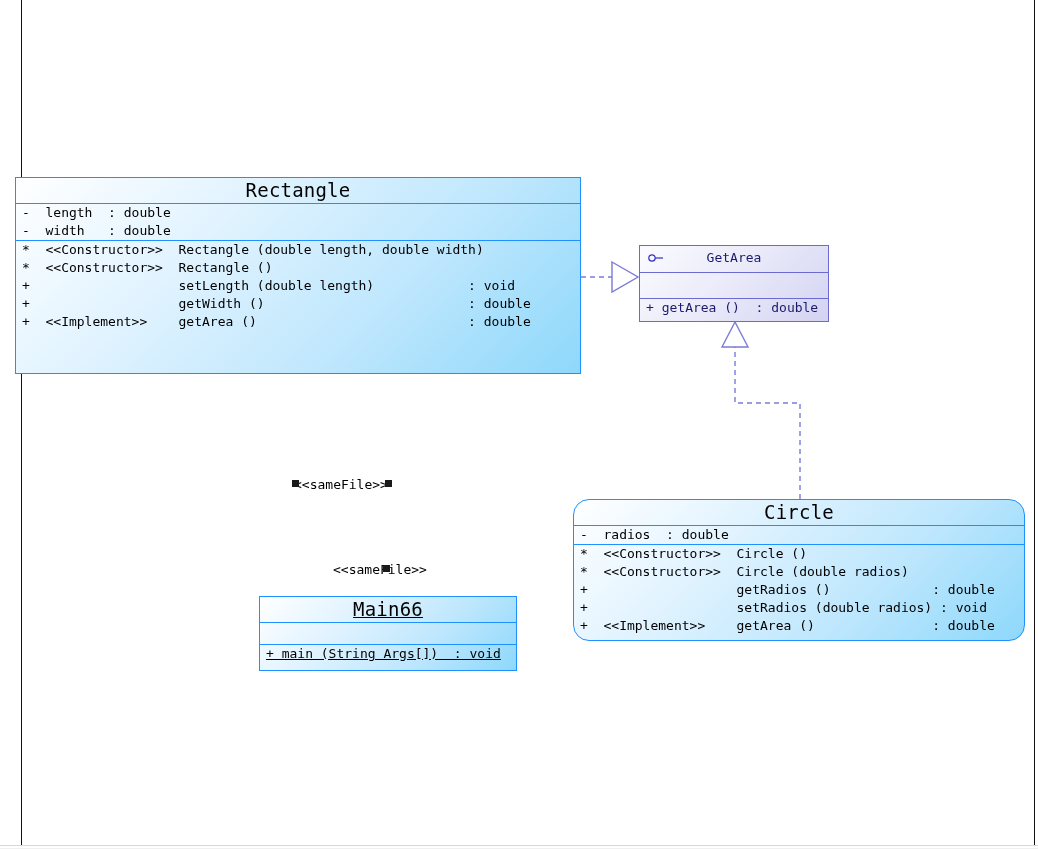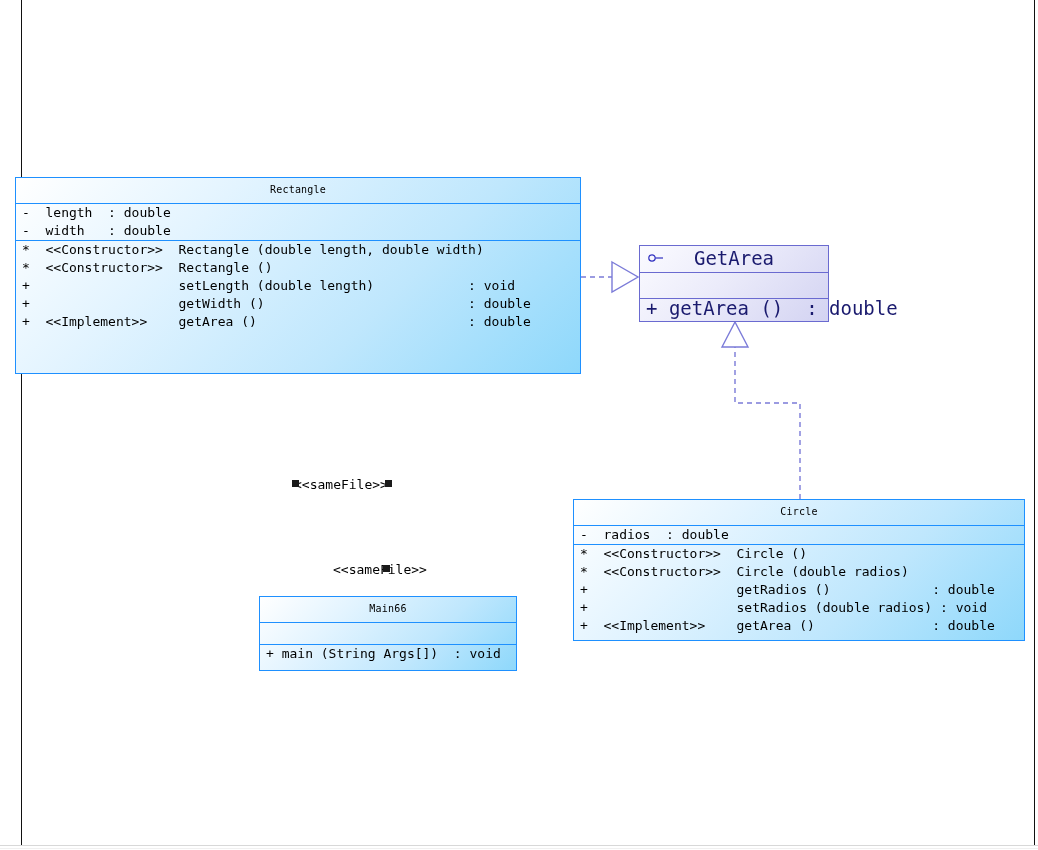--- a/index.html
+++ b/index.html
@@ -52,39 +52,39 @@
   }
   .uml-class .sec {
     box-sizing: border-box;
     border-bottom: 1px solid #1e90ff;
     padding: 0;
   }
   .uml-class .sec:last-child { border-bottom: none; }
   .uml-class .cls-name {
     text-align: center;
     padding: 3px 0 4px 0;
-    font-size: 10px;
+    font-size: 19px;
     letter-spacing: 0.2px;
   }
   .uml-class .row {
     white-space: pre;
     padding-left: 6px;
     height: 18px;
     overflow: hidden;
   }
   .empty-sec { height: 22px; }
 
   
   .uml-iface {
     position: absolute;
     box-sizing: border-box;
     border: 1px solid #6a6ad0;
     background: linear-gradient(135deg, #fbfbff 0%, #ebebfa 45%, #d3d3f2 100%);
     color: #1a1a6e;
-    font-size: 19px;
+    font-size: 13px;
     line-height: 18px;
   }
   .uml-iface .sec {
     box-sizing: border-box;
     border-bottom: 1px solid #6a6ad0;
   }
   .uml-iface .sec:last-child { border-bottom: none; }
   .uml-iface .cls-name {
     text-align: center;
     padding: 3px 0 4px 0;
@@ -192,37 +192,37 @@
         <line x1="7.4" y1="5" x2="15" y2="5" stroke="#3030c0" stroke-width="1.2"></line>
       </svg>
       <div class="cls-name">GetArea</div>
     </div>
     <div class="sec empty-sec" style="height:26px;"></div>
     <div class="sec">
       <div class="row">+ getArea ()  : double</div>
     </div>
   </div>
 
-  <div class="uml-class" style="left:573px; top:499px; width:452px; height:142px;">
+  <div class="uml-class" style="left:573px; top:499px; width:452px; height:142px;border-radius:16px;">
     <div class="sec">
       <div class="cls-name">Circle</div>
     </div>
     <div class="sec">
       <div class="row">-  radios  : double</div>
     </div>
     <div class="sec">
       <div class="row">*  &lt;&lt;Constructor&gt;&gt;  Circle ()</div>
       <div class="row">*  &lt;&lt;Constructor&gt;&gt;  Circle (double radios)</div>
       <div class="row">+                   getRadios ()             : double</div>
       <div class="row">+                   setRadios (double radios) : void</div>
       <div class="row">+  &lt;&lt;Implement&gt;&gt;    getArea ()               : double</div>
     </div>
   </div>
 
-  <div class="uml-class" style="left:259px; top:596px; width:258px; height:75px;">
+  <div class="uml-class" style="left:259px; top:596px; width:258px; height:75px;text-decoration:underline;">
     <div class="sec">
       <div class="cls-name">Main66</div>
     </div>
     <div class="sec empty-sec" style="height:22px;"></div>
     <div class="sec">
       <div class="row">+ main (String Args[])  : void</div>
     </div>
   </div>
 
 </div>

